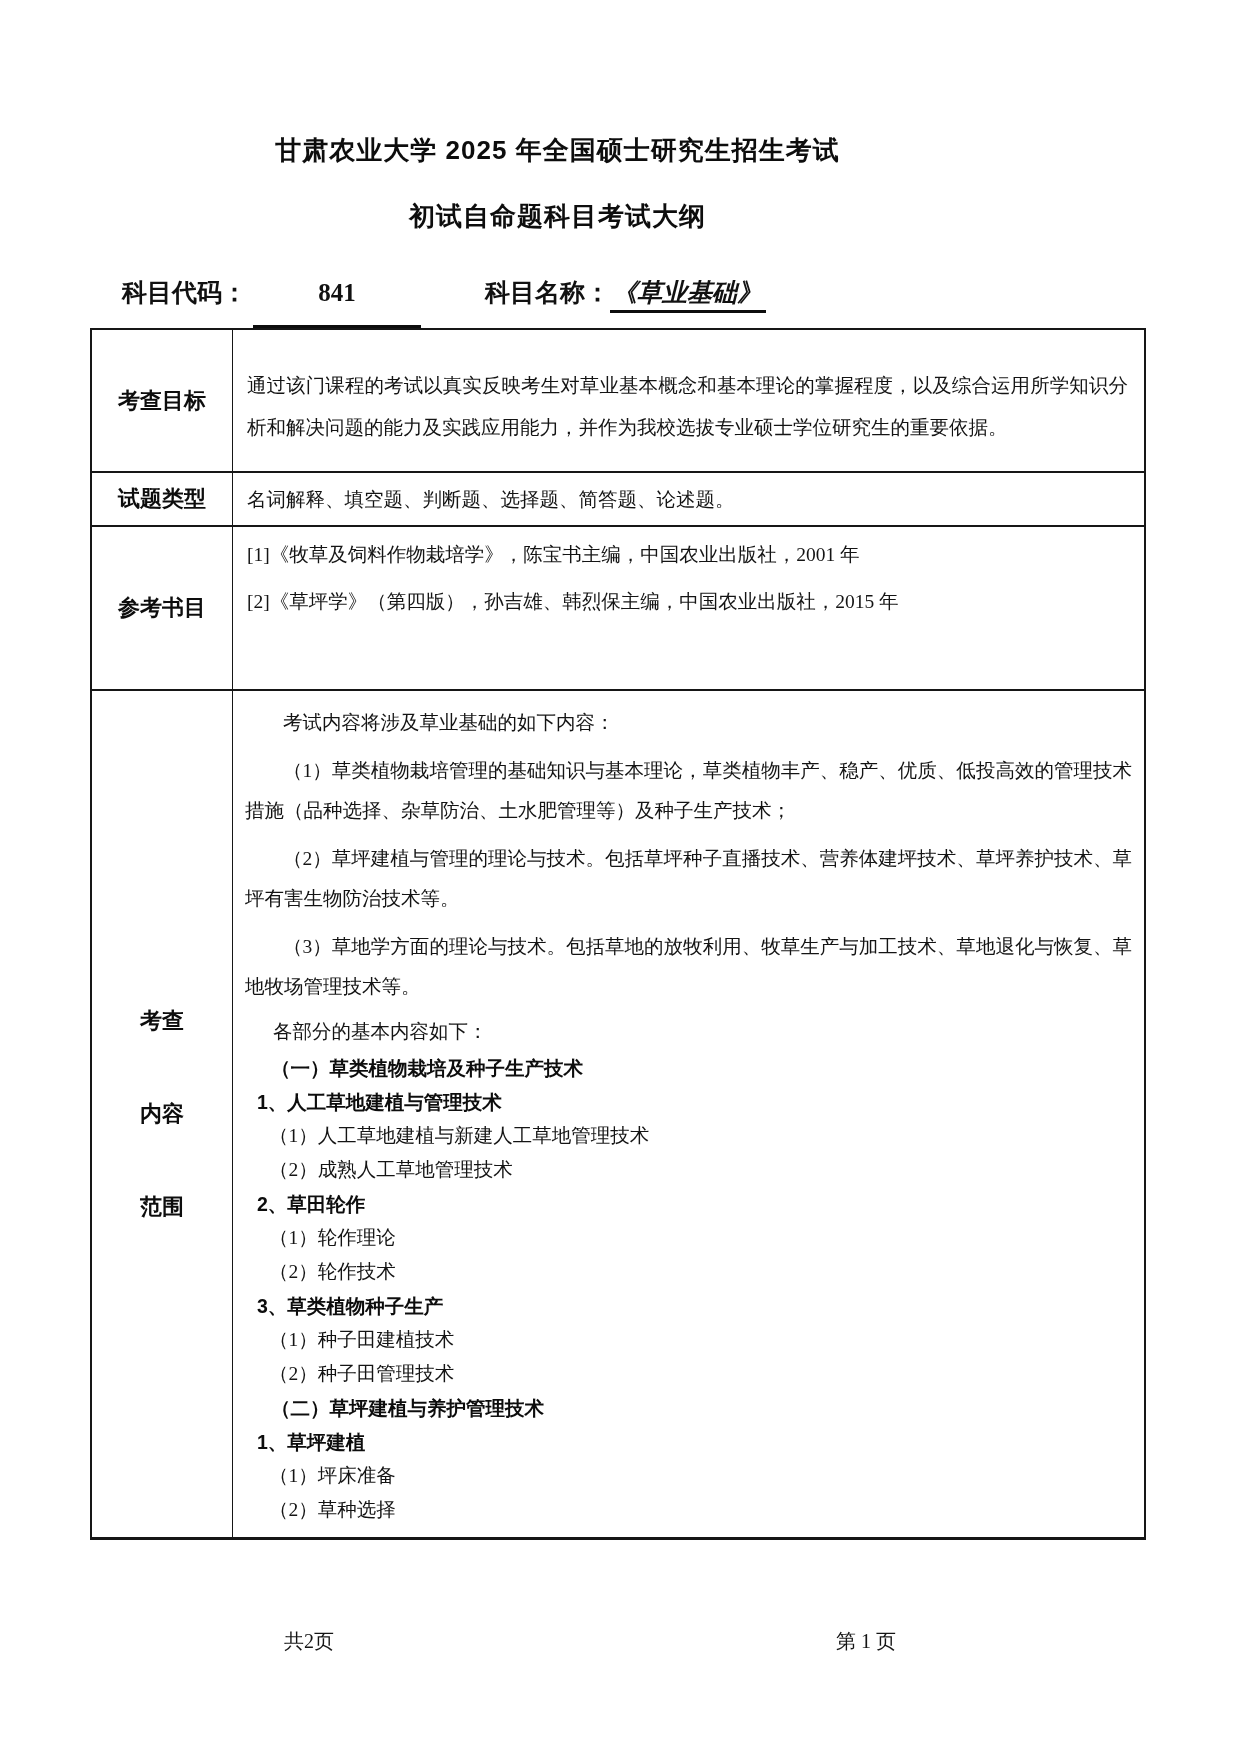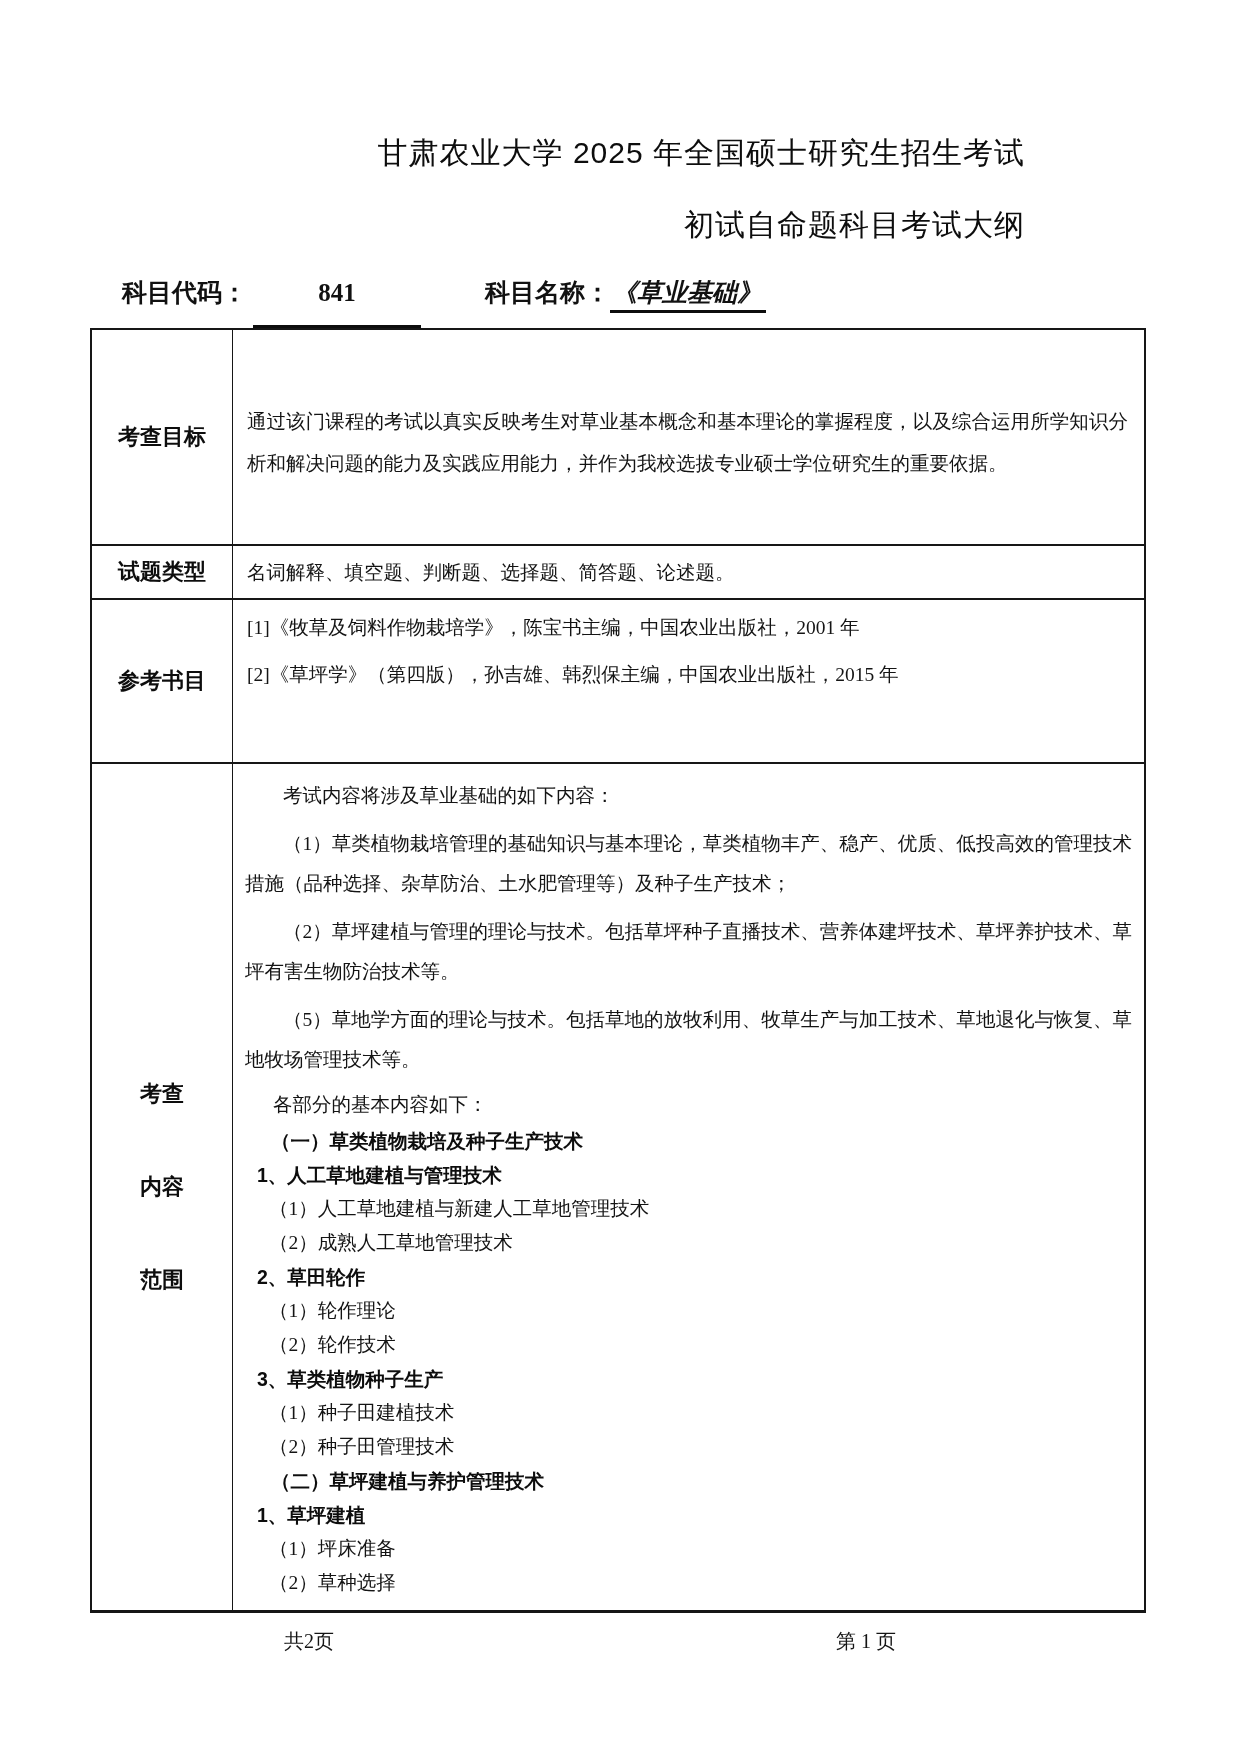--- a/index.html
+++ b/index.html
@@ -16,24 +16,24 @@
     font-family: "Liberation Serif", serif;
     overflow: hidden;
   }
 
   
   .titles {
     position: absolute;
     left: 90px;
     top: 133px;
     width: 935px;
-    text-align: right;
-    font-family: "Liberation Sans", sans-serif;
-    font-weight: normal;
-    font-size: 30px;
+    text-align: center;
+    font-family: "Liberation Sans", sans-serif;
+    font-weight: bold;
+    font-size: 26px;
     color: #0d0d0d;
     letter-spacing: 1px;
   }
   .titles .t2 { margin-top: 31px; }
 
   
   .subject-line {
     position: absolute;
     left: 122px;
     top: 276px;
@@ -92,21 +92,21 @@
   }
   .label-cell.stacked { gap: 63px; }
   .content-cell {
     flex: 1 1 auto;
     box-sizing: border-box;
     font-size: 19.5px;
     color: #141414;
   }
 
   .cell-objective {
-    height: 214px;
+    height: 141px;
     display: flex;
     align-items: center;
     padding: 12px 16px 0 14px;
   }
   .cell-objective .body-text {
     line-height: 42px;
     text-align: justify;
   }
 
   .cell-types {
@@ -204,21 +204,21 @@
     <div class="row">
       <div class="label-cell stacked">
         <span>考查</span>
         <span>内容</span>
         <span>范围</span>
       </div>
       <div class="content-cell cell-scope">
         <div class="intro">考试内容将涉及草业基础的如下内容：</div>
         <div class="para">（1）草类植物栽培管理的基础知识与基本理论，草类植物丰产、稳产、优质、低投高效的管理技术措施（品种选择、杂草防治、土水肥管理等）及种子生产技术；</div>
         <div class="para">（2）草坪建植与管理的理论与技术。包括草坪种子直播技术、营养体建坪技术、草坪养护技术、草坪有害生物防治技术等。</div>
-        <div class="para">（5）草地学方面的理论与技术。包括草地的放牧利用、牧草生产与加工技术、草地退化与恢复、草地牧场管理技术等。</div>
+        <div class="para">（3）草地学方面的理论与技术。包括草地的放牧利用、牧草生产与加工技术、草地退化与恢复、草地牧场管理技术等。</div>
         <div class="basics">各部分的基本内容如下：</div>
 
         <div class="oi section">（一）草类植物栽培及种子生产技术</div>
         <div class="oi num">1、人工草地建植与管理技术</div>
         <div class="oi sub">（1）人工草地建植与新建人工草地管理技术</div>
         <div class="oi sub">（2）成熟人工草地管理技术</div>
         <div class="oi num">2、草田轮作</div>
         <div class="oi sub">（1）轮作理论</div>
         <div class="oi sub">（2）轮作技术</div>
         <div class="oi num">3、草类植物种子生产</div>

